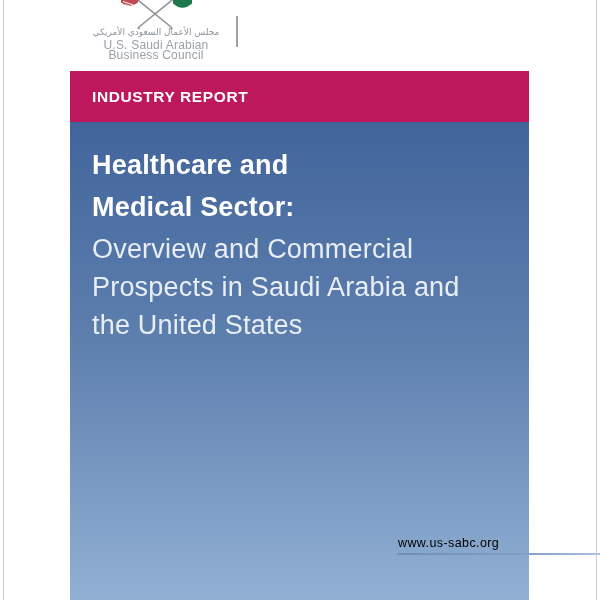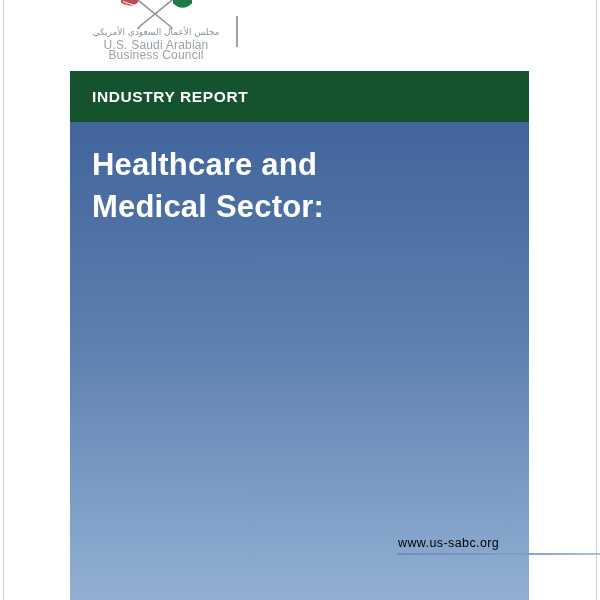--- a/index.html
+++ b/index.html
@@ -21,35 +21,35 @@
   }
   .logo-english{
     position:absolute;top:40px;left:-6px;width:152px;
     font-size:12px;color:#9aa1a8;letter-spacing:0.2px;line-height:10px;
   }
   .header-divider{position:absolute;left:236px;top:16px;width:2px;height:31px;background:#9aa0a6;}
   .issue-date{position:absolute;left:258px;top:17px;font-size:19px;color:#46586c;letter-spacing:0.2px;}
 
   
   .banner{
-    position:absolute;left:70px;top:71px;width:459px;height:51px;background:#14532d;
+    position:absolute;left:70px;top:71px;width:459px;height:51px;background:#be185d;
     display:flex;align-items:center;
   }
   .banner span{
     padding-left:22px;color:#ffffff;font-size:15.5px;font-weight:bold;letter-spacing:0.6px;
   }
 
   
   .cover-panel{
     position:absolute;left:70px;top:122px;width:459px;height:478px;
     background:linear-gradient(180deg,#41649b 0%,#5d7fae 45%,#92b0d4 100%);
   }
   .report-title{
     position:absolute;left:22px;top:22px;margin:0;
-    color:#ffffff;font-size:31px;font-weight:600;line-height:42px;letter-spacing:0.2px;
+    color:#ffffff;font-size:27px;font-weight:600;line-height:42px;letter-spacing:0.2px;
   }
   .report-subtitle{
     position:absolute;left:22px;top:108px;margin:0;width:420px;
     color:#e9eef5;font-size:27px;font-weight:300;line-height:38px;letter-spacing:0.2px;
   }
   .report-title span,.report-subtitle span{display:block;}
 
   
   .website{
     position:absolute;left:398px;top:536px;font-size:12.5px;color:#000000;letter-spacing:0.4px;z-index:3;
@@ -89,18 +89,23 @@
 
   <div class="banner">
     <span>INDUSTRY REPORT</span>
   </div>
 
   <div class="cover-panel">
     <h1 class="report-title">
       <span>Healthcare and</span>
       <span>Medical Sector:</span>
     </h1>
+    <h2 class="report-subtitle">
+      <span>Overview and Commercial</span>
+      <span>Prospects in Saudi Arabia and</span>
+      <span>the United States</span>
+    </h2>
   </div>
 
   <div class="website">www.us-sabc.org</div>
   <div class="footer-rule"></div>
 
 </div>
 
 </body></html>

